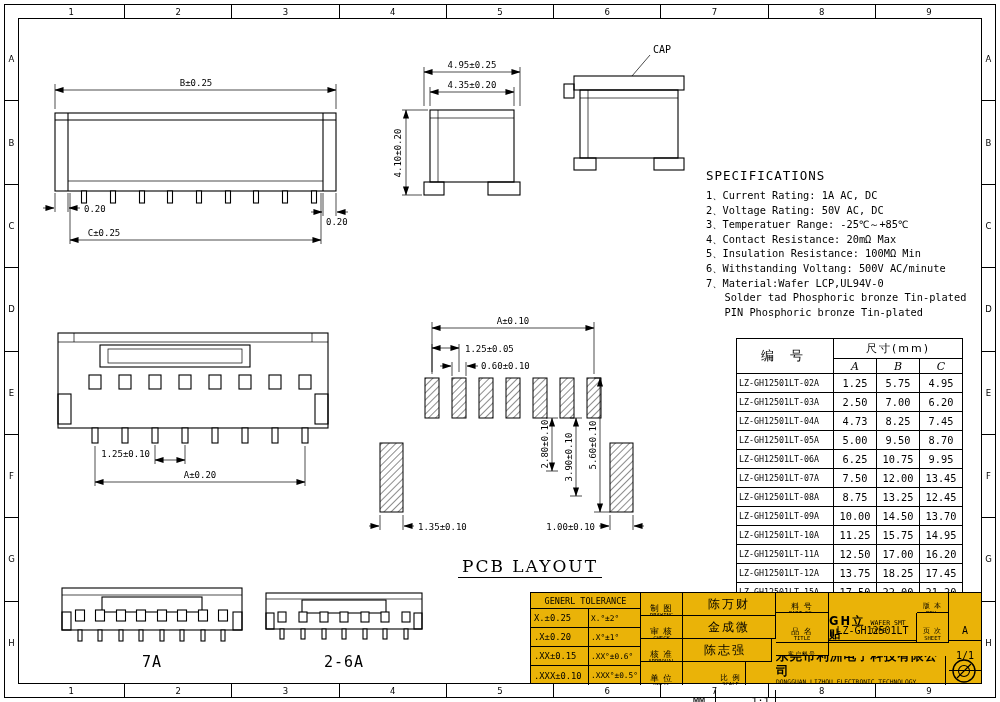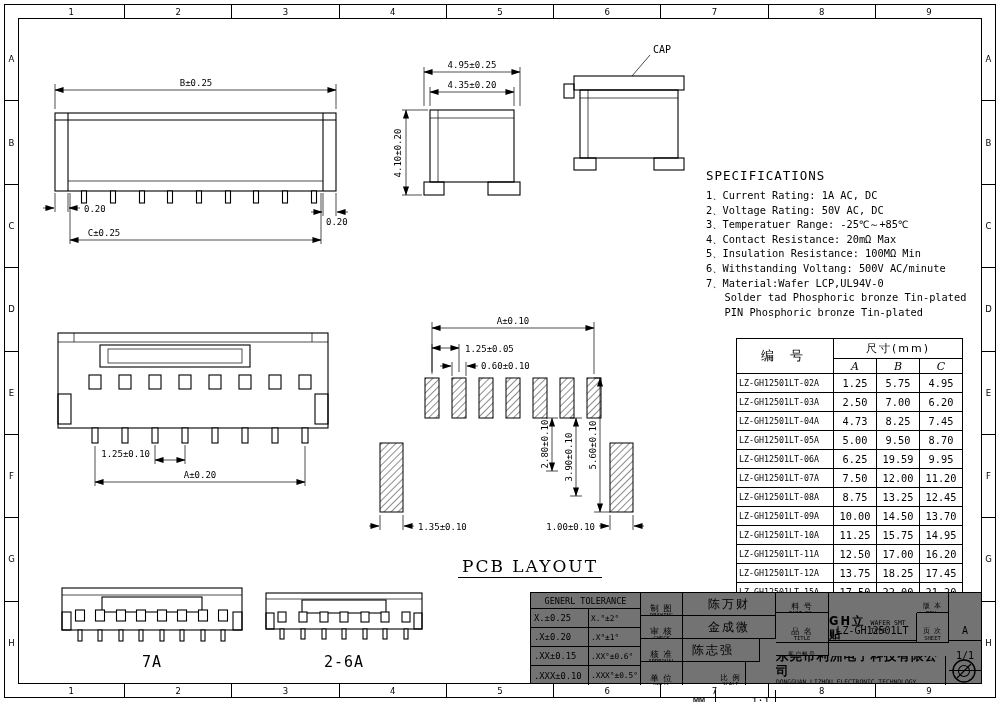--- a/index.html
+++ b/index.html
@@ -43,21 +43,21 @@
   .pt .h-part{width:96px;font-size:13px;letter-spacing:6px;
       font-family:"DejaVu Sans",sans-serif;}
   .pt .h-size{font-size:11px;letter-spacing:2px;height:19px;
       font-family:"DejaVu Sans",sans-serif;}
   .pt .h-abc{width:42px;font-size:11px;font-style:italic;height:14px;
       font-family:"DejaVu Serif",serif;}
   .pt td.pt-part{font-size:8.3px;text-align:left;padding-left:2px;height:18px;}
   .pt td.pt-val{font-size:10.3px;}
   
   .tb{position:absolute;left:530px;top:592px;width:452px;height:92px;
-      border:1.6px solid #000;box-sizing:border-box;background:#737373;}
+      border:1.6px solid #000;box-sizing:border-box;background:#eab308;}
   .tb .cellabs{position:absolute;box-sizing:border-box;display:flex;
       align-items:center;justify-content:center;overflow:hidden;}
   .br{border-right:1px solid #000;}
   .bb{border-bottom:1px solid #000;}
   .tb-lab{flex-direction:column;line-height:1.05;}
   .tb-lab .cn{font-size:8.5px;letter-spacing:1px;font-family:"DejaVu Sans",sans-serif;margin-top:15px;}
   .tb-lab .en{font-size:5.5px;}
   .tol-title{font-size:8.5px;letter-spacing:0px;}
   .tol-rows{position:absolute;left:0;top:16px;width:110px;height:76px;
       display:flex;flex-direction:column;}
@@ -388,28 +388,28 @@
         </tr>
         <tr>
           <td class="pt-part">LZ-GH12501LT-05A</td>
           <td class="pt-val">5.00</td>
           <td class="pt-val">9.50</td>
           <td class="pt-val">8.70</td>
         </tr>
         <tr>
           <td class="pt-part">LZ-GH12501LT-06A</td>
           <td class="pt-val">6.25</td>
-          <td class="pt-val">19.59</td>
+          <td class="pt-val">10.75</td>
           <td class="pt-val">9.95</td>
         </tr>
         <tr>
           <td class="pt-part">LZ-GH12501LT-07A</td>
           <td class="pt-val">7.50</td>
           <td class="pt-val">12.00</td>
-          <td class="pt-val">11.20</td>
+          <td class="pt-val">13.45</td>
         </tr>
         <tr>
           <td class="pt-part">LZ-GH12501LT-08A</td>
           <td class="pt-val">8.75</td>
           <td class="pt-val">13.25</td>
           <td class="pt-val">12.45</td>
         </tr>
         <tr>
           <td class="pt-part">LZ-GH12501LT-09A</td>
           <td class="pt-val">10.00</td>
@@ -535,21 +535,21 @@
     <div class="cellabs br bb tb-lab" style="left:110px;top:23px;width:42px;height:23px">
       <span class="cn">审 核</span>
       <span class="en">CHECK</span>
     </div>
     <div class="cellabs br bb name-val" style="left:152px;top:23px;width:93px;height:23px">金成微</div>
 
     <div class="cellabs br bb tb-lab" style="left:110px;top:46px;width:42px;height:23px">
       <span class="cn">核 准</span>
       <span class="en">APPROVAL</span>
     </div>
-    <div class="cellabs br bb name-val" style="left:136px;top:46px;width:93px;height:23px">陈志强</div>
+    <div class="cellabs br bb name-val" style="left:148px;top:46px;width:93px;height:23px">陈志强</div>
 
     <div class="cellabs br tb-lab" style="left:110px;top:69px;width:42px;height:23px">
       <span class="cn">单 位</span>
       <span class="en">UNITS</span>
     </div>
     <div class="cellabs br small-val" style="left:152px;top:69px;width:33px;height:23px">MM</div>
     <div class="cellabs br tb-lab" style="left:185px;top:69px;width:30px;height:23px">
       <span class="cn" style="font-size:7.5px">比 例</span>
       <span class="en">SCALE</span>
     </div>

